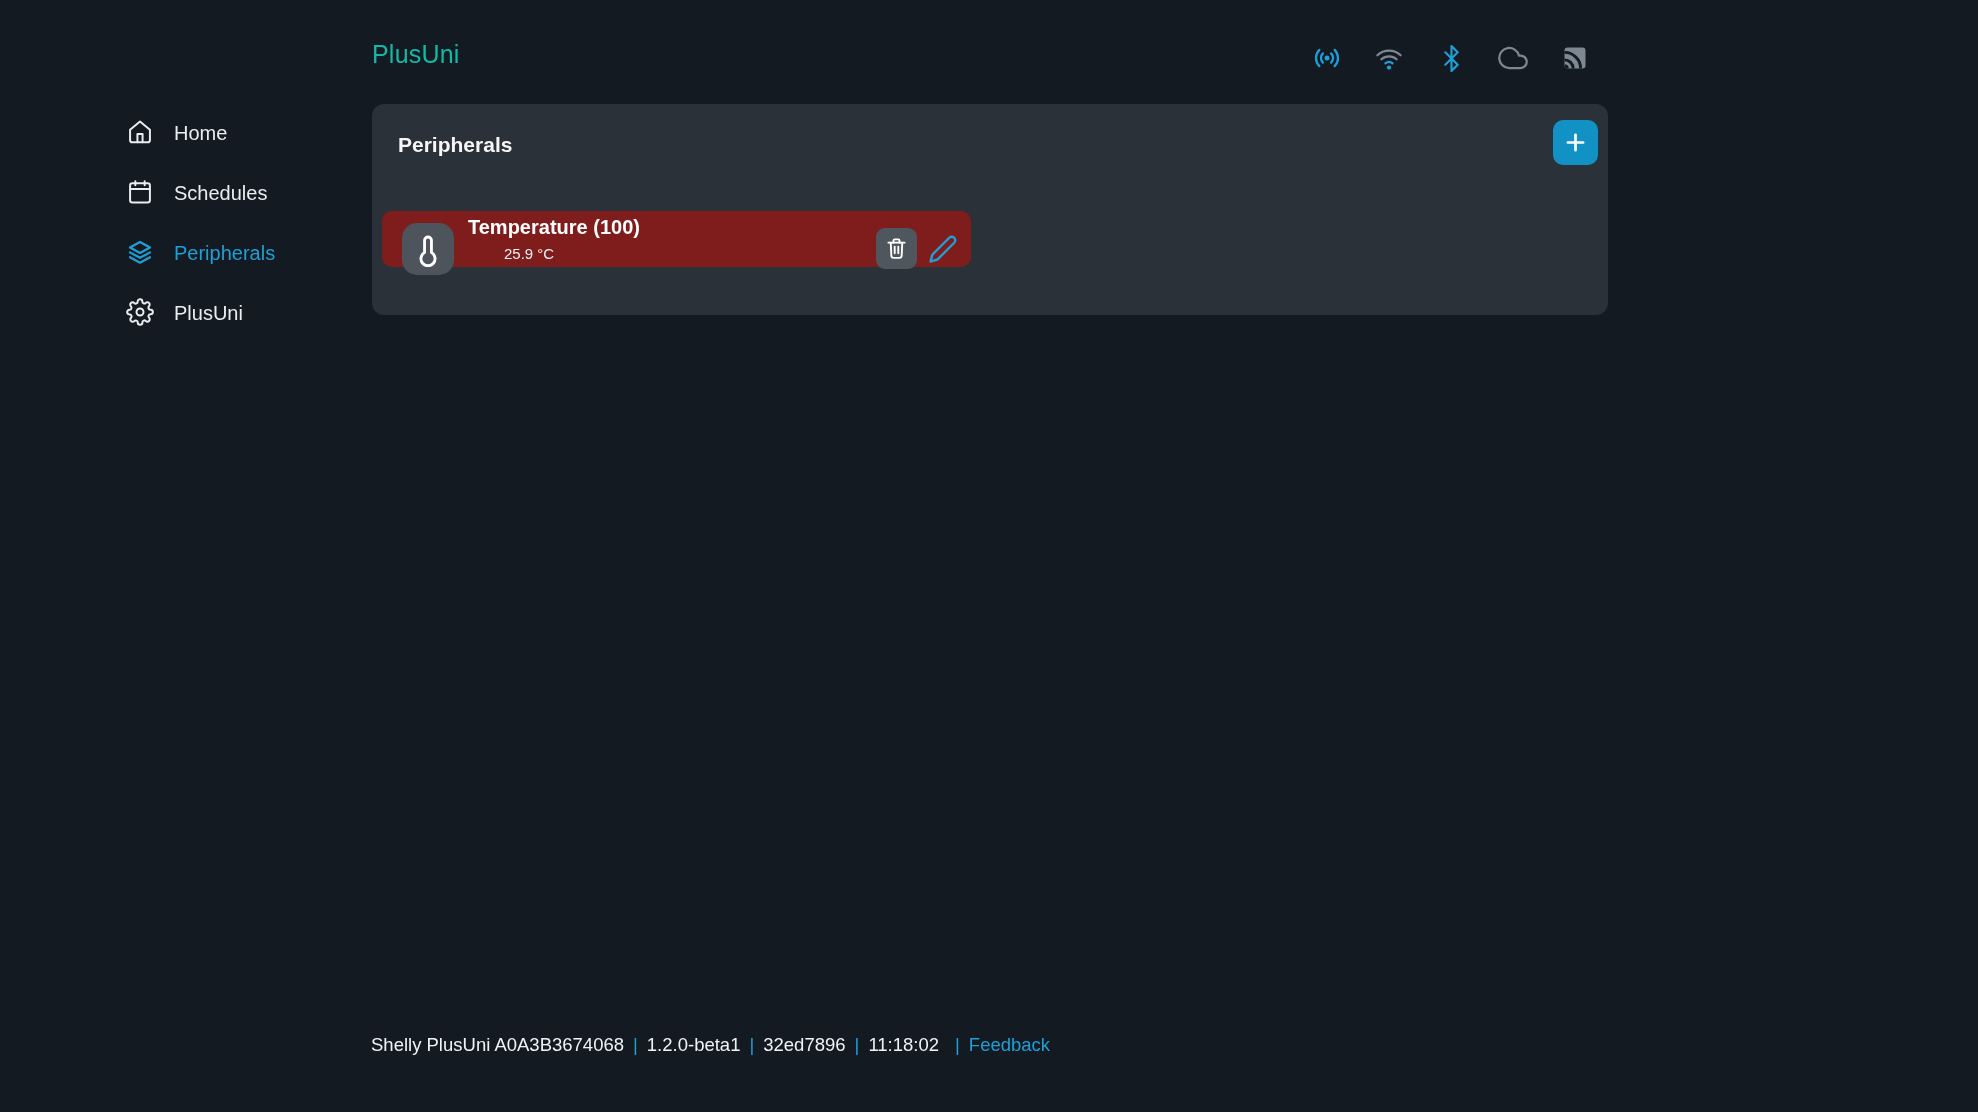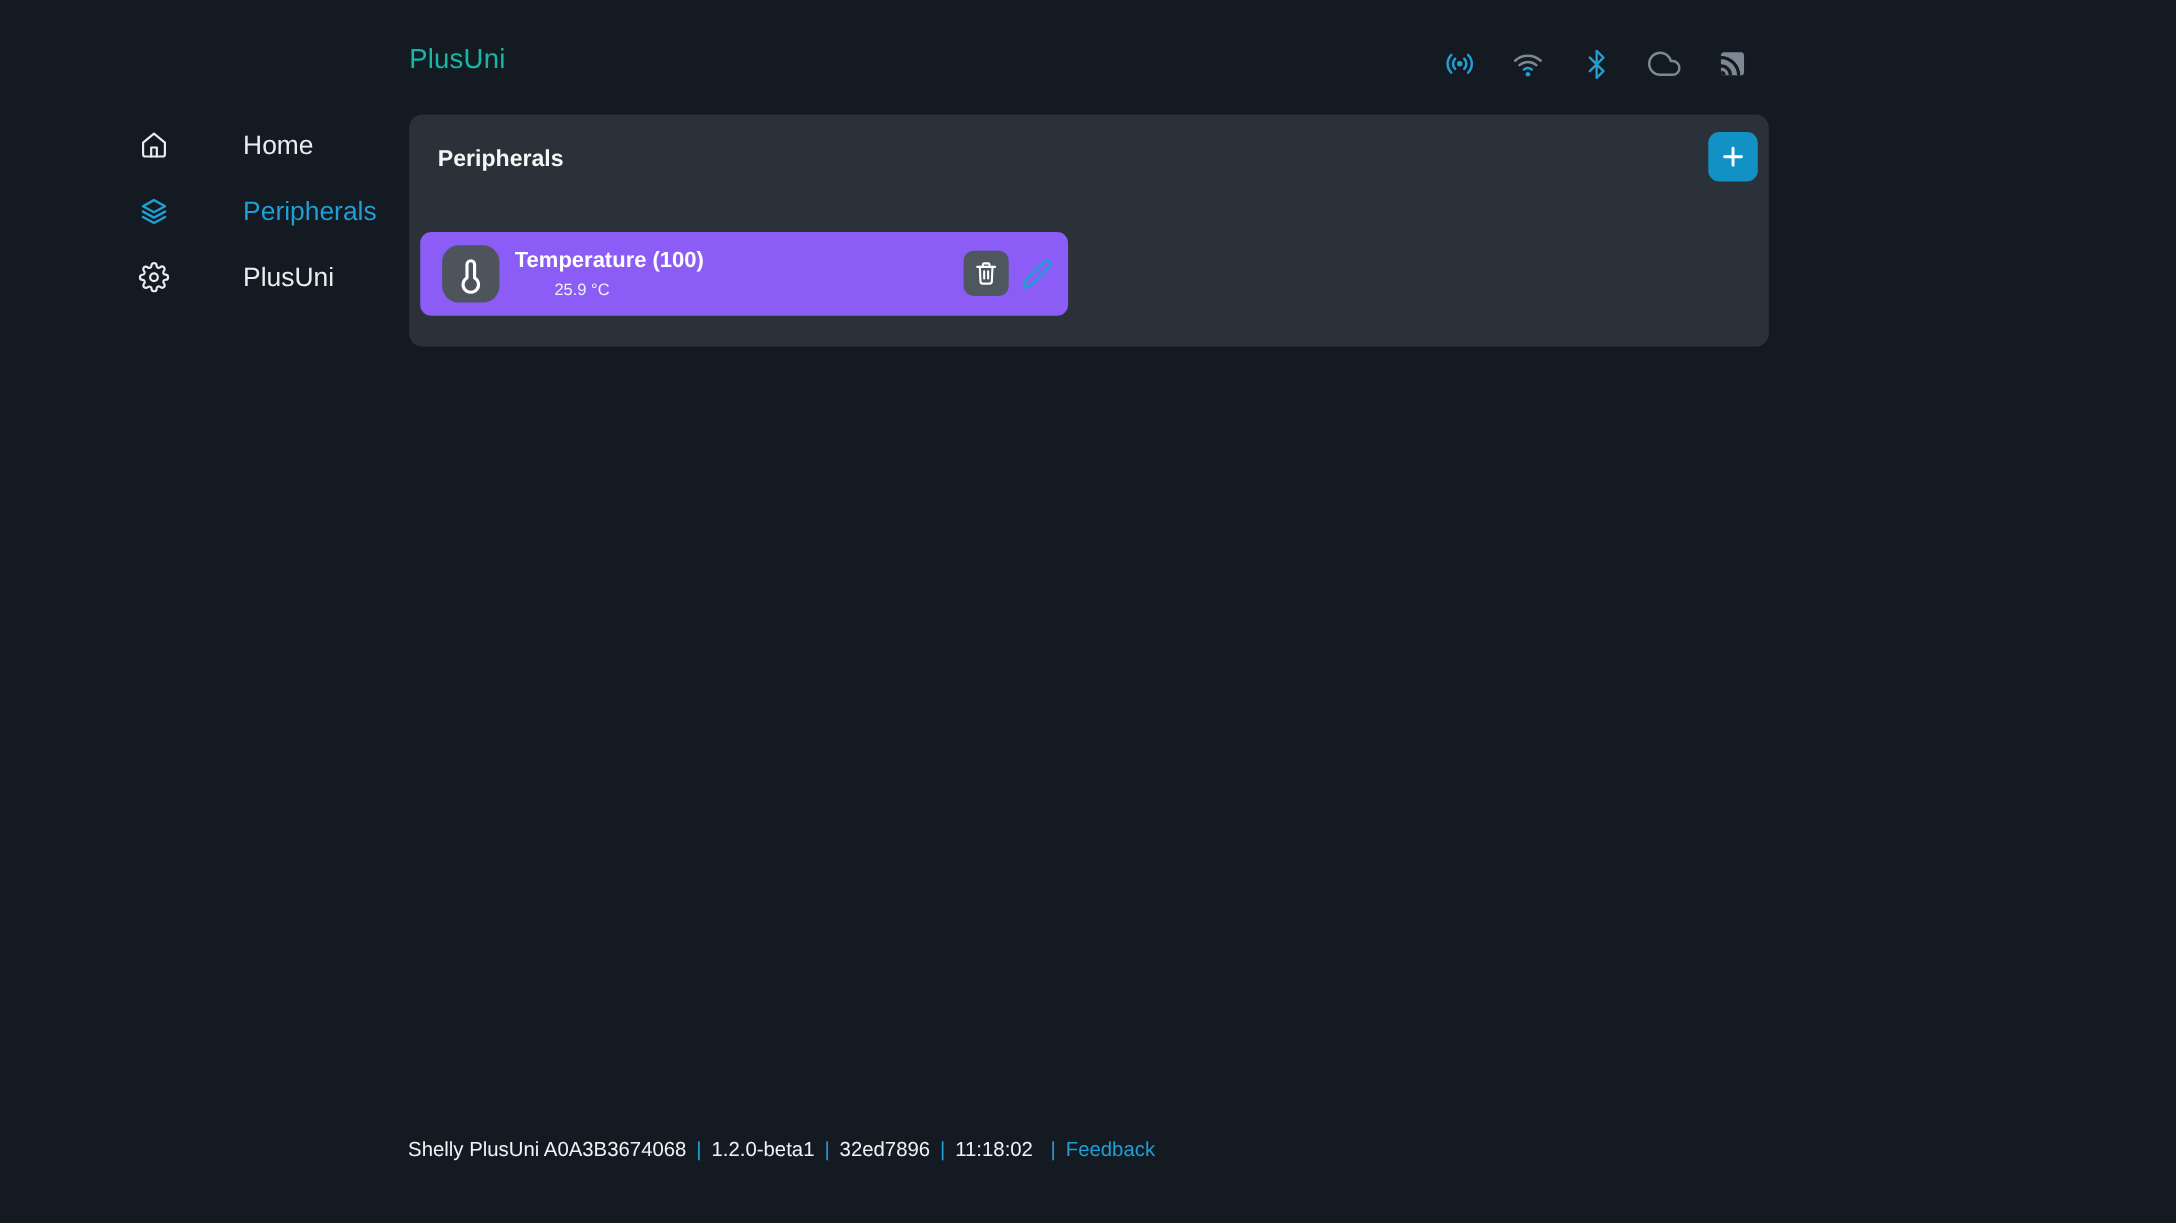--- a/index.html
+++ b/index.html
@@ -26,21 +26,21 @@
   .st-ic { width:30px; height:30px; display:flex; align-items:center; justify-content:center; }
 
   
   .sidebar { position:absolute; left:126px; top:102px; width:250px; }
   .side-item {
     display:flex; align-items:center; height:60px; gap:20px;
     color:#e9edf0; cursor:pointer;
   }
   .side-item.active { color:#1f9fd6; }
   .side-icon { width:28px; height:28px; flex:0 0 28px; }
-  .side-label { font-size:24px; line-height:1; padding-top:2px;margin-left:47px; }
+  .side-label { font-size:20px; line-height:1; padding-top:2px; }
   .side-chevron { margin-left:12px; color:#c3cad0; }
   .stroke-ic { fill:none; stroke:currentColor; stroke-width:1.7; stroke-linecap:round; stroke-linejoin:round; }
 
   
   .card {
     position:absolute; left:372px; top:104px;
     width:1236px; height:211px;
     background:#2b3138; border-radius:12px;
   }
   .card-title {
@@ -51,22 +51,22 @@
     position:absolute; top:16px; right:10px;
     width:45px; height:45px; border-radius:10px;
     background:#1292c4; border:none; padding:0;
     display:flex; align-items:center; justify-content:center;
     cursor:pointer;
   }
 
   
   .peri-row {
     position:absolute; left:10px; top:107px;
-    width:589px; height:76px;
-    background:#8b5cf6; border-radius:10px;
+    width:589px; height:56px;
+    background:#7f1d1d; border-radius:10px;
   }
   .peri-tile {
     position:absolute; left:20px; top:12px;
     width:52px; height:52px; border-radius:15px;
     background:#4d545b;
     display:flex; align-items:center; justify-content:center;
   }
   .peri-text {
     position:absolute; left:86px; top:50%;
     transform:translateY(-50%);
@@ -141,20 +141,29 @@
     <span class="side-icon">
       <svg width="28" height="28" viewBox="0 0 24 24" class="stroke-ic">
         <path d="M3.5 10 12 3l8.5 7v9a1.8 1.8 0 0 1-1.8 1.8H5.3A1.8 1.8 0 0 1 3.5 19z"></path>
         <path d="M9.8 20.8v-7h4.4v7"></path>
       </svg>
     </span>
     <span class="side-label">Home</span>
   </div>
 
 
+  <div class="side-item">
+    <span class="side-icon">
+      <svg width="28" height="28" viewBox="0 0 24 24" class="stroke-ic">
+        <rect x="3.5" y="4.5" width="17" height="16.5" rx="2"></rect>
+        <path d="M8 2.8v3.4M16 2.8v3.4M3.5 9.5h17"></path>
+      </svg>
+    </span>
+    <span class="side-label">Schedules</span>
+  </div>
 
   <div class="side-item active">
     <span class="side-icon">
       <svg width="28" height="28" viewBox="0 0 24 24" class="stroke-ic" style="stroke-width:1.9">
         <path d="M12 3.4 20.6 8.1 12 12.8 3.4 8.1Z"></path>
         <path d="M3.4 12.3 12 17l8.6-4.7"></path>
         <path d="M3.4 16.5 12 21.2l8.6-4.7"></path>
       </svg>
     </span>
     <span class="side-label">Peripherals</span>

